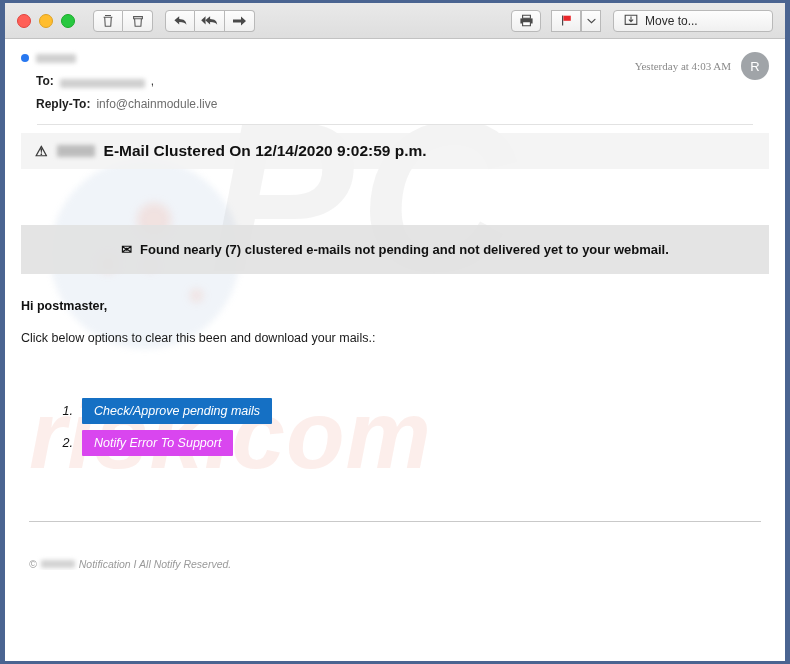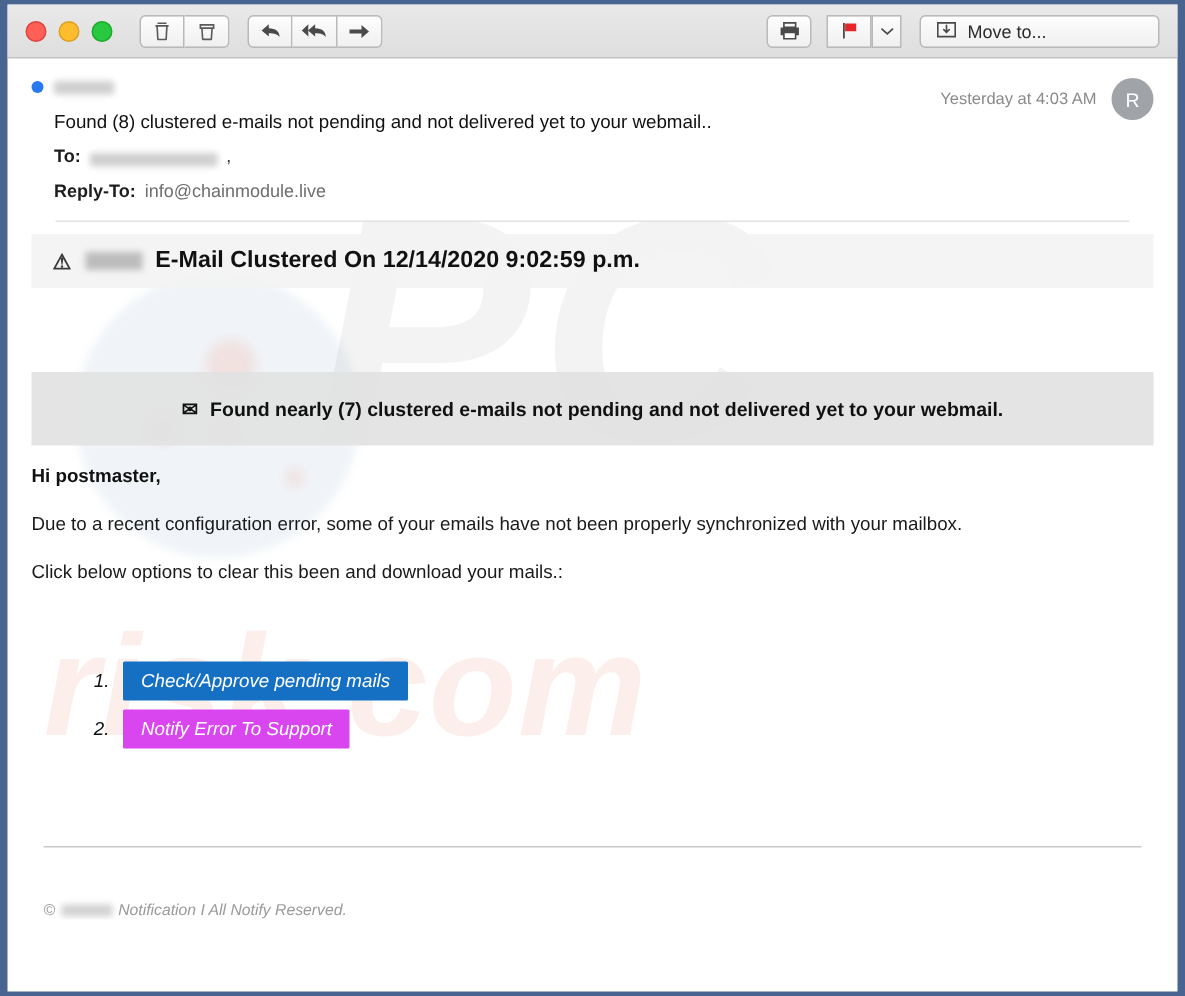--- a/index.html
+++ b/index.html
@@ -115,20 +115,21 @@
     display: flex;
     align-items: center;
     gap: 10px;
     padding-top: 1px;
     flex: 0 0 auto;
   }
   .timestamp {
     font-size: 11px;
     color: #8a8a8a;
     white-space: nowrap;
+    font-family: Liberation Serif, serif;
   }
   .avatar {
     width: 28px;
     height: 28px;
     border-radius: 50%;
     background: #a0a4a8;
     color: #ffffff;
     font-size: 13px;
     display: flex;
     align-items: center;
@@ -260,21 +261,21 @@
     gap: 8px;
     font-size: 13px;
     font-weight: bold;
     color: #111111;
     text-align: center;
   }
   .notice-band .env-ico { font-size: 13px; line-height: 1; }
 
   .para-block { padding: 0 16px; }
   .greeting {
-    margin-top: 13px;
+    margin-top: 25px;
     font-size: 12.5px;
     font-weight: bold;
     color: #111111;
   }
   .para {
     margin-top: 18px;
     font-size: 12.5px;
     color: #1a1a1a;
   }
 
@@ -426,21 +427,20 @@
 
   <div class="msg-header">
     <div class="hdr-top">
       <div class="hdr-left">
 
         <div class="sender-row">
           <span class="unread-dot"></span>
           <span class="redacted sender"></span>
         </div>
 
-        <div class="subject">Found (8) clustered e-mails not pending and not delivered yet to your webmail..</div>
 
         <div class="field">
           <span class="flabel">To:</span>
           <span class="redacted recipient"></span>
           <span>,</span>
         </div>
 
         <div class="field">
           <span class="flabel">Reply-To:</span>
           <span class="fvalue">info@chainmodule.live</span>
@@ -475,21 +475,20 @@
       </div>
       <div class="alert-gap"></div>
 
       <div class="notice-band">
         <span class="env-ico">✉</span>
         <span>Found nearly (7) clustered e-mails not pending and not delivered yet to your webmail.</span>
       </div>
 
       <div class="para-block">
         <div class="greeting">Hi postmaster,</div>
-        <div class="para">Due to a recent configuration error, some of your emails have not been properly synchronized with your mailbox.</div>
         <div class="para">Click below options to clear this been and download your mails.:</div>
       </div>
 
       <ol class="cta-list">
         <li>
           <a class="cta-btn" href="#" style="background:#1570c4">Check/Approve pending mails</a>
         </li>
         <li>
           <a class="cta-btn" href="#" style="background:#d946ef">Notify Error To Support</a>
         </li>

